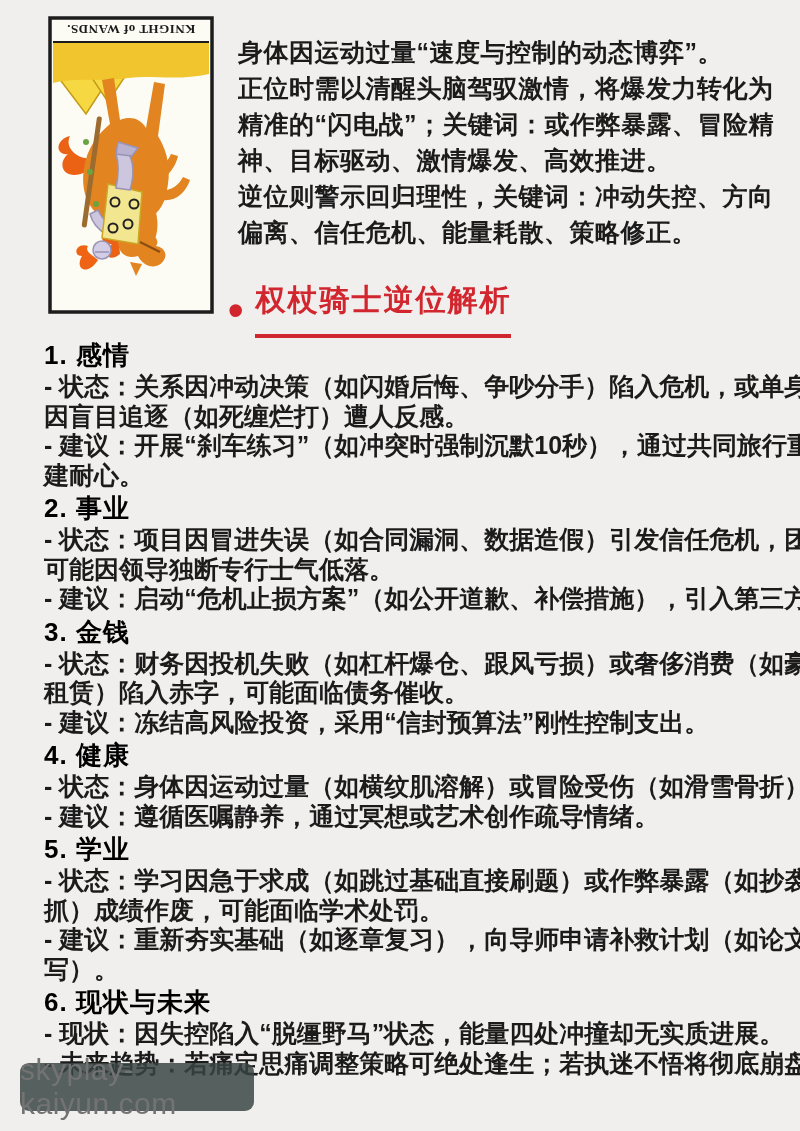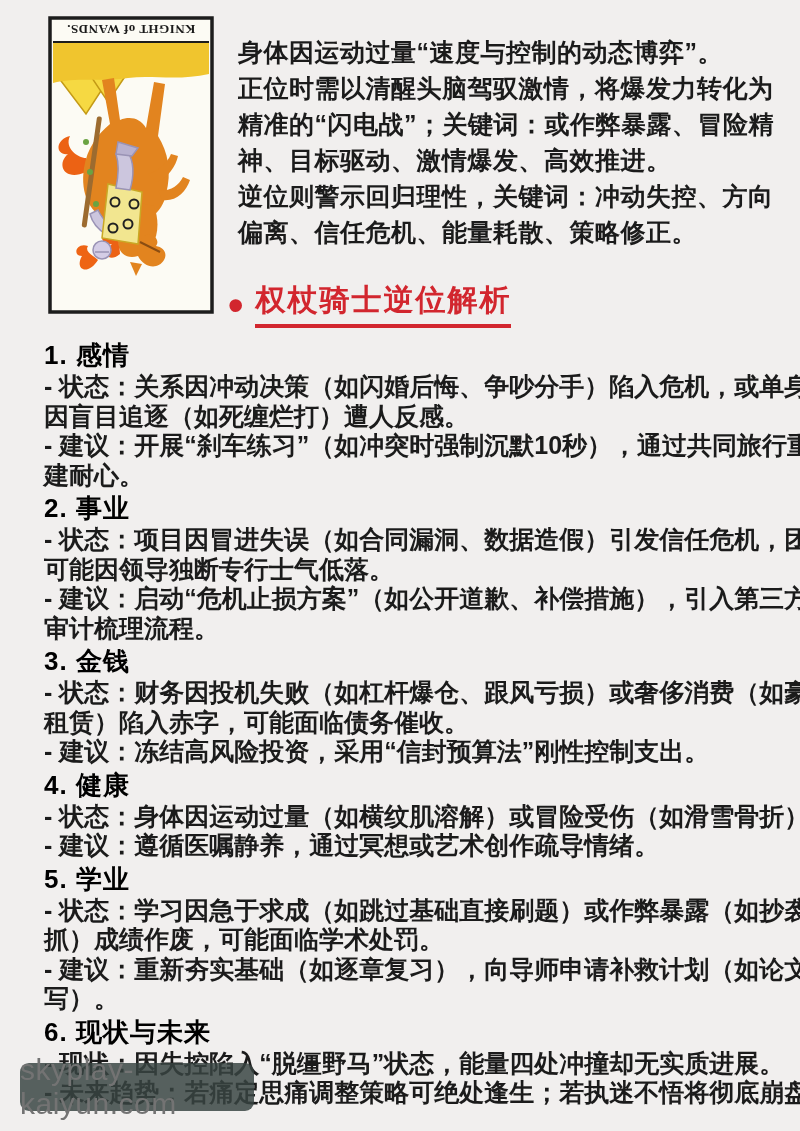--- a/index.html
+++ b/index.html
@@ -19,21 +19,21 @@
   }
   .intro-line{white-space:nowrap;}
   
   .rev-heading{
     position:absolute;left:228px;top:282px;display:flex;align-items:center;
     color:#d2262e;font-weight:800;
   }
   .rev-heading .bullet{font-size:44px;line-height:38px;margin-right:12px;}
   .rev-heading .label{
     font-size:30px;line-height:36px;letter-spacing:2px;
-    border-bottom:4px solid #d2262e;padding-bottom:6px;
+    border-bottom:4px solid #d2262e;padding-bottom:16px;
   }
   
   .sections{position:absolute;left:44px;top:337px;width:748px;}
   .sec-title{
     color:#000000;font-size:26px;line-height:33px;font-weight:800;
     letter-spacing:1px;margin-top:2px;
   }
   .sec-line{
     font-size:25px;line-height:29.5px;font-weight:700;color:#1b1b1b;
     white-space:nowrap;
@@ -127,21 +127,20 @@
       <div class="sec-line">因盲目追逐（如死缠烂打）遭人反感。</div>
       <div class="sec-line">- 建议：开展“刹车练习”（如冲突时强制沉默10秒），通过共同旅行重</div>
       <div class="sec-line">建耐心。</div>
     </div>
 
     <div>
       <div class="sec-title">2. 事业</div>
       <div class="sec-line">- 状态：项目因冒进失误（如合同漏洞、数据造假）引发信任危机，团队</div>
       <div class="sec-line">可能因领导独断专行士气低落。</div>
       <div class="sec-line">- 建议：启动“危机止损方案”（如公开道歉、补偿措施），引入第三方</div>
-      <div class="sec-line">审计梳理流程。</div>
     </div>
 
     <div>
       <div class="sec-title">3. 金钱</div>
       <div class="sec-line">- 状态：财务因投机失败（如杠杆爆仓、跟风亏损）或奢侈消费（如豪车</div>
       <div class="sec-line">租赁）陷入赤字，可能面临债务催收。</div>
       <div class="sec-line">- 建议：冻结高风险投资，采用“信封预算法”刚性控制支出。</div>
     </div>
 
     <div>

